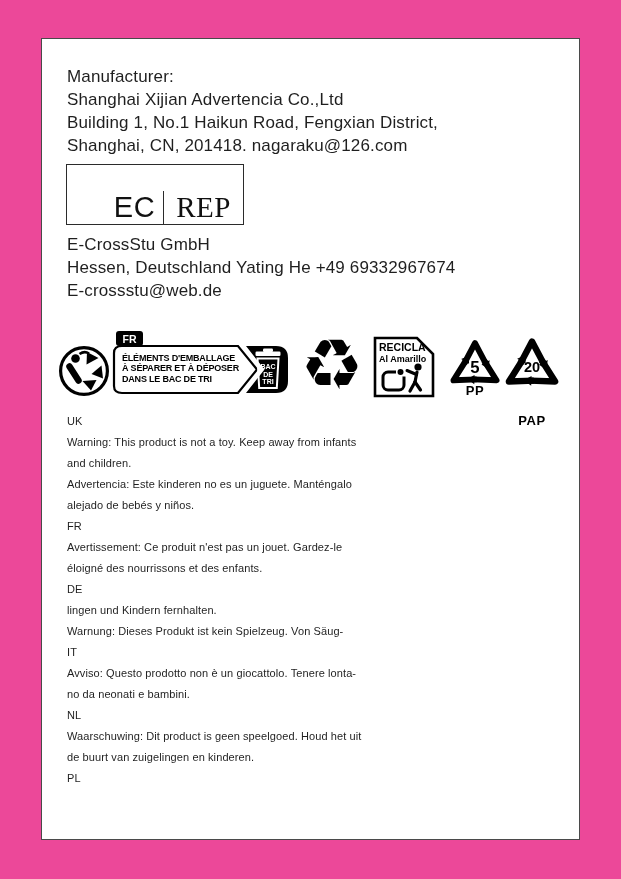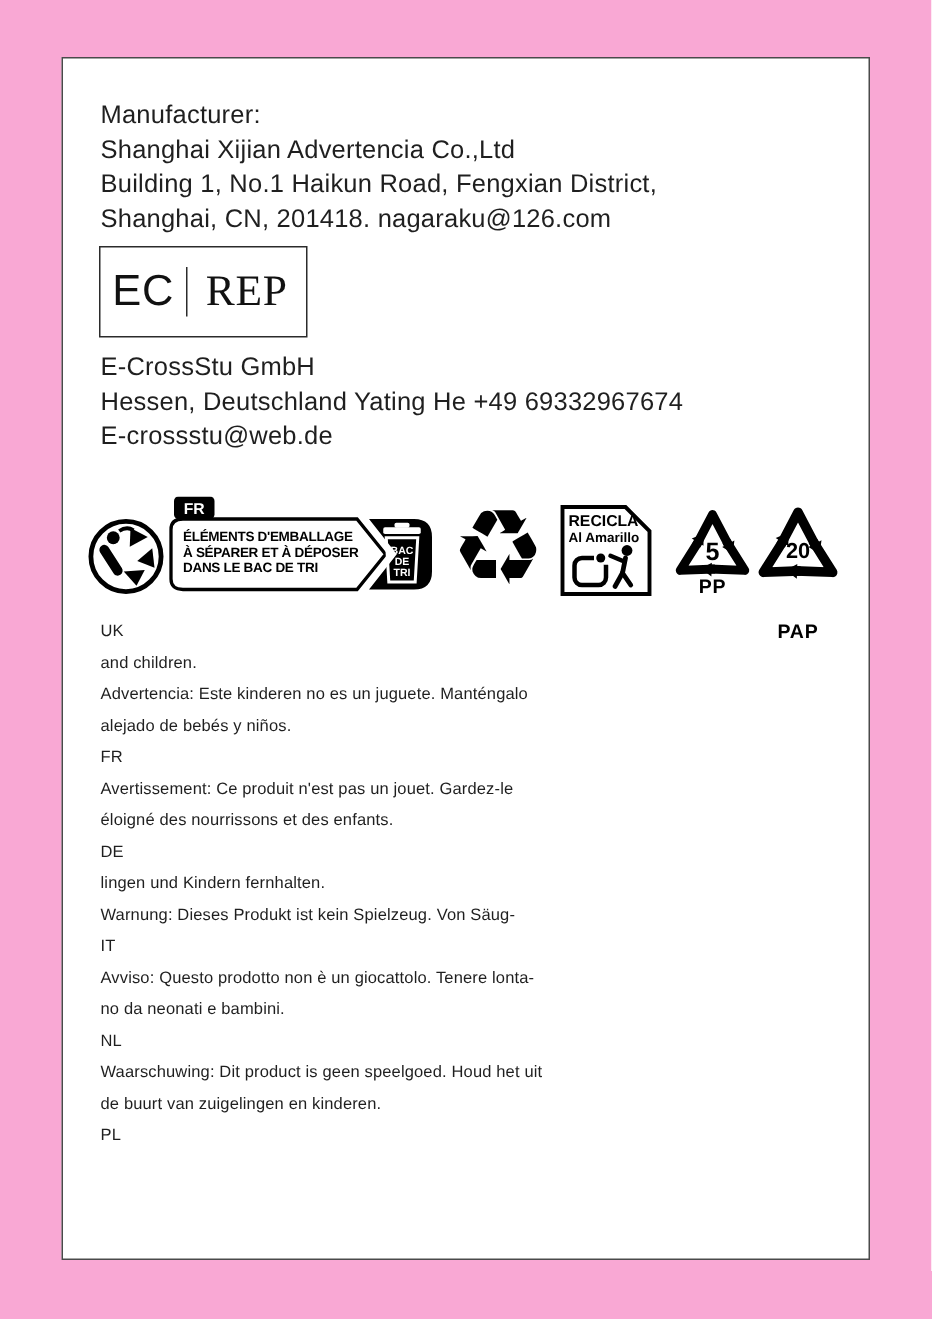--- a/index.html
+++ b/index.html
@@ -1,25 +1,25 @@
 <!DOCTYPE html>
 <html><head>
 <meta charset="utf-8">
 <style>
   html,body{margin:0;padding:0;background:#ffffff;}
-  .page{position:relative;width:621px;height:879px;background:#f9a8d4;overflow:hidden;
+  .page{position:relative;width:621px;height:879px;background:#ec4899;overflow:hidden;
         font-family:"Liberation Sans","DejaVu Sans",sans-serif;color:#1f1f1f;}
   .sheet{position:absolute;left:41px;top:38px;width:537px;height:800px;
          border:1.4px solid #4a4a4a;background:#ffffff;}
   .txtblock{position:absolute;left:25px;font-size:17px;line-height:23px;letter-spacing:.15px;}
   .txtblock div{white-space:nowrap;}
   .manufacturer{top:26px;}
   .address{top:194px;}
   .ecrep{position:absolute;left:24px;top:125px;width:137px;height:59px;
-         border:1.6px solid #2b2b2b;display:flex;align-items:center;}
+         border:1.6px solid #2b2b2b;display:flex;align-items:flex-end;padding-left:39px;}
   .ecrep .cell{display:flex;align-items:center;justify-content:center;
                font-size:29px;letter-spacing:.5px;color:#111;}
   .ecrep .cell.ec{width:57px;border-right:1.6px solid #2b2b2b;}
   .ecrep .cell.rep{flex:1;font-family:Liberation Serif, serif;}
   .symbols{position:absolute;left:0;top:292px;width:537px;height:74px;}
   .sym{position:absolute;}
   .sym-triman{left:16px;top:14px;width:52px;height:52px;}
   .sym-sorting{left:70px;top:0;width:178px;height:64px;}
   .sym-recycle{left:255px;top:4px;width:70px;height:64px;font-size:70px;line-height:60px;
                text-align:center;color:#000;}
@@ -123,20 +123,21 @@
           <use href="#segB" transform="rotate(240 50 59)"></use>
           <text class="bold" x="50" y="66" text-anchor="middle" font-size="25" fill="#000">20</text>
         </svg>
         <div class="resin-code">PAP</div>
       </div>
     </div>
 
     <div class="warnings">
       <div class="warn">
         <div>UK</div>
+        <div>Warning: This product is not a toy. Keep away from infants</div>
         <div>and children.</div>
       </div>
       <div class="warn">
         <div>Advertencia: Este kinderen no es un juguete. Manténgalo</div>
         <div>alejado de bebés y niños.</div>
       </div>
       <div class="warn">
         <div>FR</div>
         <div>Avertissement: Ce produit n'est pas un jouet. Gardez-le</div>
         <div>éloigné des nourrissons et des enfants.</div>

